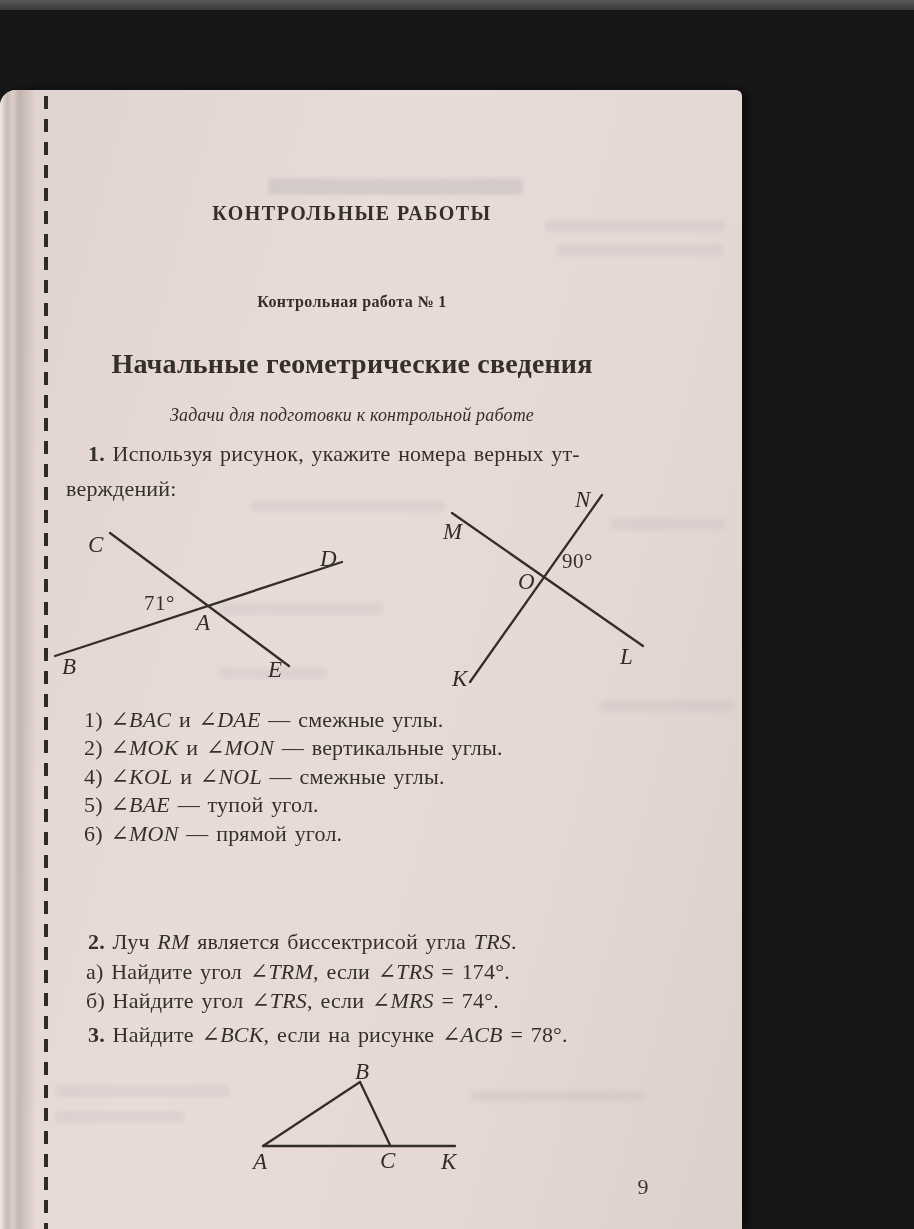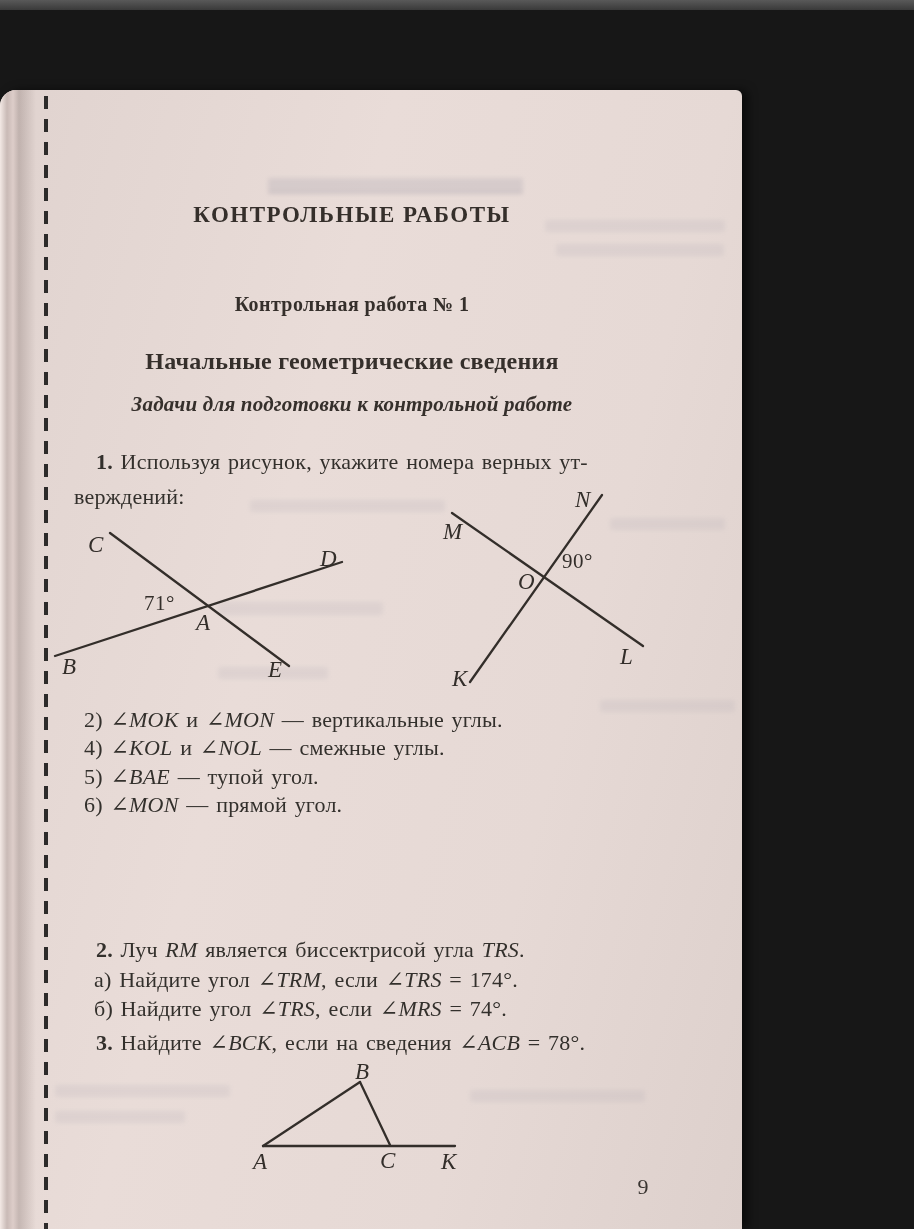--- a/index.html
+++ b/index.html
@@ -17,27 +17,27 @@
     box-shadow:6px 0 10px rgba(0,0,0,.55);
   }
   .torn-edge{position:absolute;left:0;top:0;bottom:0;width:36px;border-radius:16px 0 0 0;
     background:linear-gradient(90deg,#f3e9e5 0px,#c9bab6 7px,#ddcdc9 13px,rgba(110,92,88,.28) 19px,rgba(0,0,0,0) 36px);}
   .dash-line{position:absolute;left:44px;top:6px;bottom:0;width:4px;
     background:repeating-linear-gradient(180deg,#2d2b2a 0 13px,transparent 13px 23px);}
   .ghost{position:absolute;background:#9a97a5;opacity:.13;filter:blur(2px);border-radius:2px;}
   .ghost.u{border-bottom:3px solid rgba(90,90,115,.55);height:13px;opacity:.22;}
 
   .ttl{position:absolute;left:58px;width:588px;margin:0;text-align:center;color:#352f2b;}
-  .section-title{top:112px;font-size:23px;font-weight:bold;letter-spacing:1.5px;}
-  .work-title{top:203px;font-size:20px;font-weight:bold;letter-spacing:.4px;}
-  .topic-title{top:258px;font-size:24px;font-weight:bold;letter-spacing:.2px;}
-  .subtitle{top:302px;font-size:21px;font-weight:bold;font-style:italic;letter-spacing:.2px;}
+  .section-title{top:112px;font-size:20px;font-weight:bold;letter-spacing:1.5px;}
+  .work-title{top:203px;font-size:16px;font-weight:bold;letter-spacing:.4px;}
+  .topic-title{top:258px;font-size:28px;font-weight:bold;letter-spacing:.2px;}
+  .subtitle{top:315px;font-size:18px;font-weight:normal;font-style:italic;letter-spacing:.2px;}
 
   .para,.stmt{font-size:22px;color:#33302c;letter-spacing:.2px;word-spacing:2px;white-space:nowrap;}
-  .para{position:absolute;margin:12px;}
+  .para{position:absolute;margin:4px;}
   .l1{left:84px;top:347px;}
   .l2{left:62px;top:382px;}
   .stmts{position:absolute;left:84px;top:616px;}
   .stmt{height:28.4px;line-height:28.4px;}
   .t2l1{left:84px;top:835px;}
   .t2l2{left:82px;top:865px;}
   .t2l3{left:82px;top:894px;}
   .t3{left:84px;top:928px;}
   .it{font-style:italic;}
   .bd{font-weight:bold;}
@@ -103,30 +103,31 @@
     </svg>
     <span class="lbl" style="left:145px;top:13px;">N</span>
     <span class="lbl" style="left:13px;top:45px;">M</span>
     <span class="lbl" style="left:88px;top:95px;">O</span>
     <span class="lbl up" style="left:132px;top:76px;">90°</span>
     <span class="lbl" style="left:190px;top:170px;">L</span>
     <span class="lbl" style="left:22px;top:192px;">K</span>
   </div>
 
   <div class="stmts">
+      <div class="stmt"><span>1) ∠</span><span class="it">BAC</span><span> и ∠</span><span class="it">DAE</span><span> — смежные углы.</span></div>
       <div class="stmt"><span>2) ∠</span><span class="it">MOK</span><span> и ∠</span><span class="it">MON</span><span> — вертикальные углы.</span></div>
       <div class="stmt"><span>4) ∠</span><span class="it">KOL</span><span> и ∠</span><span class="it">NOL</span><span> — смежные углы.</span></div>
       <div class="stmt"><span>5) ∠</span><span class="it">BAE</span><span> — тупой угол.</span></div>
       <div class="stmt"><span>6) ∠</span><span class="it">MON</span><span> — прямой угол.</span></div>
     </div>
 
   <p class="para t2l1"><span class="bd">2.</span><span> Луч </span><span class="it">RM</span><span> является биссектрисой угла </span><span class="it">TRS</span><span>.</span></p>
   <p class="para t2l2"><span>а) Найдите угол ∠</span><span class="it">TRM</span><span>, если ∠</span><span class="it">TRS</span><span> = 174°.</span></p>
   <p class="para t2l3"><span>б) Найдите угол ∠</span><span class="it">TRS</span><span>, если ∠</span><span class="it">MRS</span><span> = 74°.</span></p>
-  <p class="para t3"><span class="bd">3.</span><span> Найдите ∠</span><span class="it">BCK</span><span>, если на сведения ∠</span><span class="it">ACB</span><span> = 78°.</span></p>
+  <p class="para t3"><span class="bd">3.</span><span> Найдите ∠</span><span class="it">BCK</span><span>, если на рисунке ∠</span><span class="it">ACB</span><span> = 78°.</span></p>
 
   <div class="fig fig3">
     <svg width="280" height="118" viewBox="0 0 280 118">
       <line x1="23" y1="88" x2="120" y2="24"></line>
       <line x1="120" y1="24" x2="150" y2="87"></line>
       <line x1="23" y1="88" x2="215" y2="88"></line>
     </svg>
     <span class="lbl" style="left:115px;top:2px;">B</span>
     <span class="lbl" style="left:13px;top:92px;">A</span>
     <span class="lbl" style="left:140px;top:91px;">C</span>

